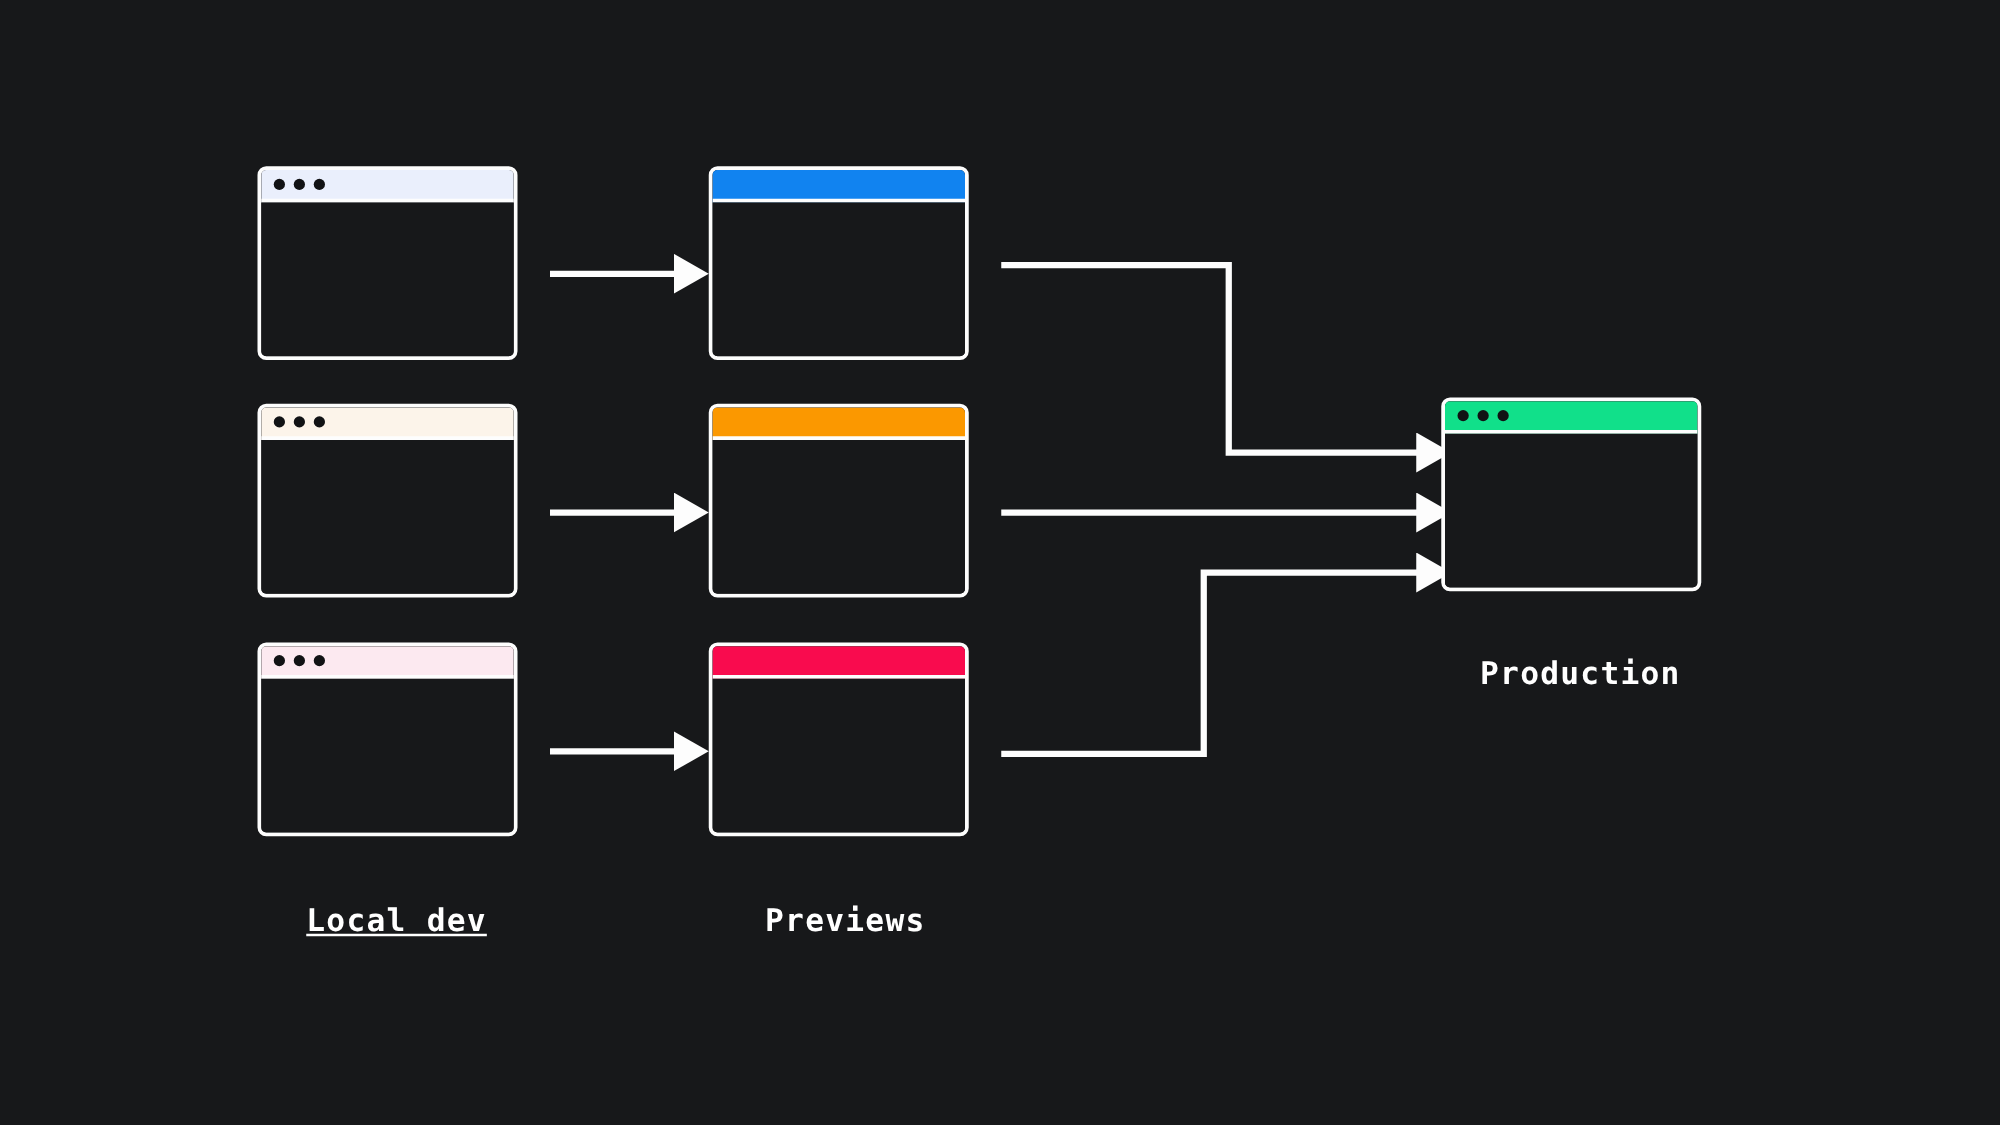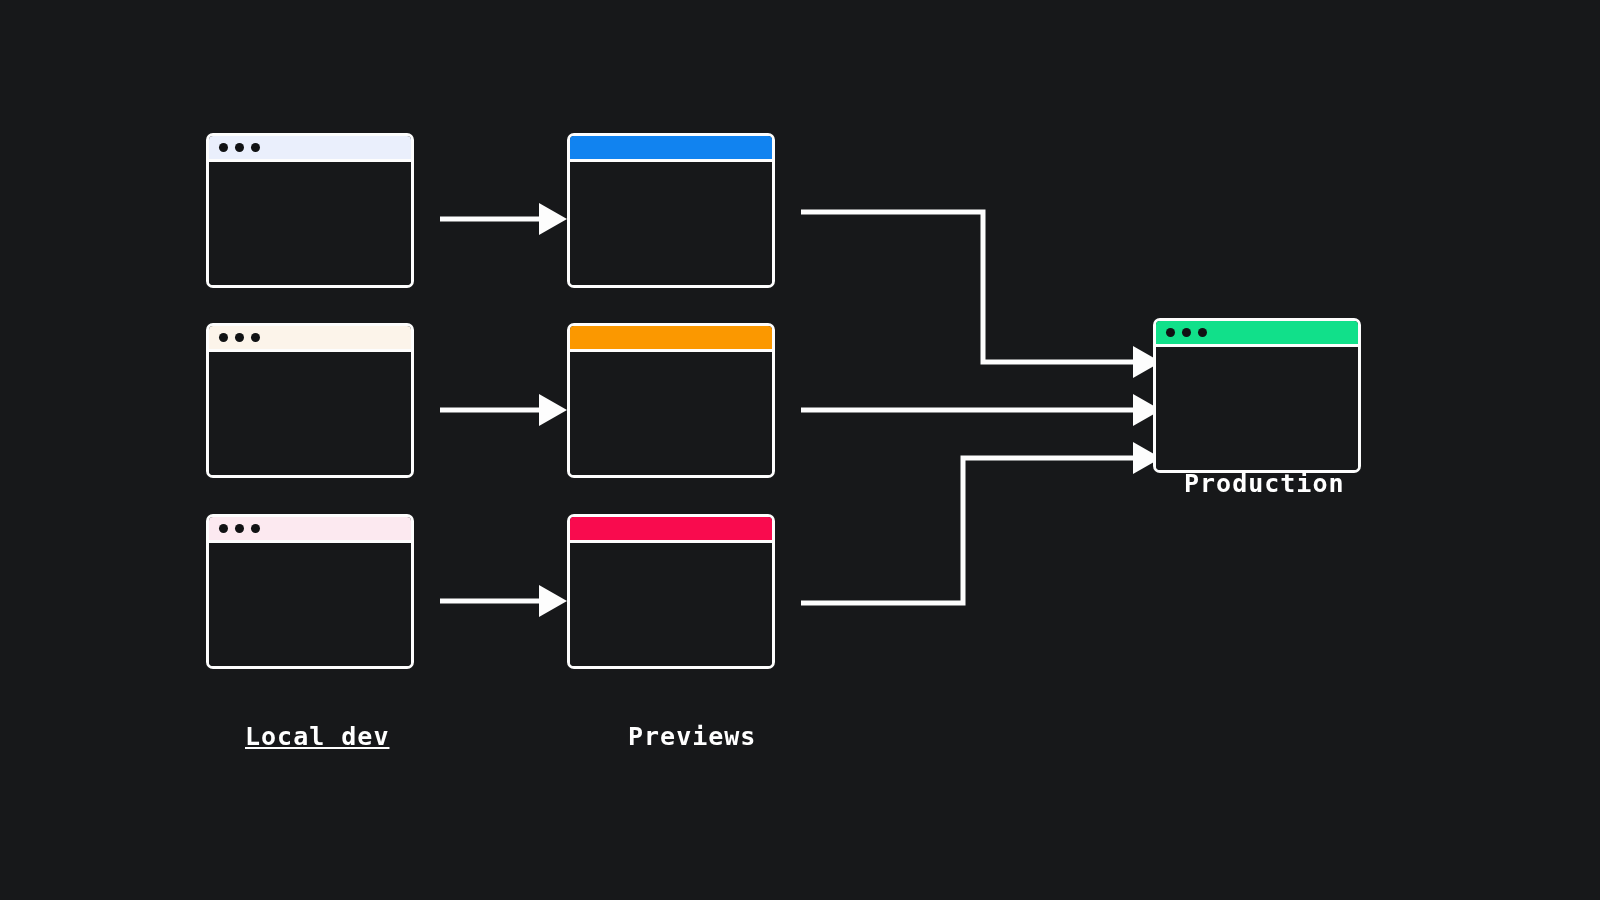--- a/index.html
+++ b/index.html
@@ -141,16 +141,16 @@
   <div class="win" style="left:1153px; top:318px; width:208px; height:155px;">
     <div class="titlebar" style="background:#11e08a;">
       <span class="dot"></span>
       <span class="dot"></span>
       <span class="dot"></span>
     </div>
     <div class="body"></div>
   </div>
 
   <div class="caption" style="left:245px; top:722px;text-decoration:underline;">Local dev</div>
-  <div class="caption" style="left:612px; top:722px;margin-left:16px;">Previews</div>
-  <div class="caption" style="left:1184px; top:469px;">Production</div>
+  <div class="caption" style="left:612px; top:722px;">Previews</div>
+  <div class="caption" style="left:1184px; top:524px;">Production</div>
 
 </div>
 
 </body></html>

